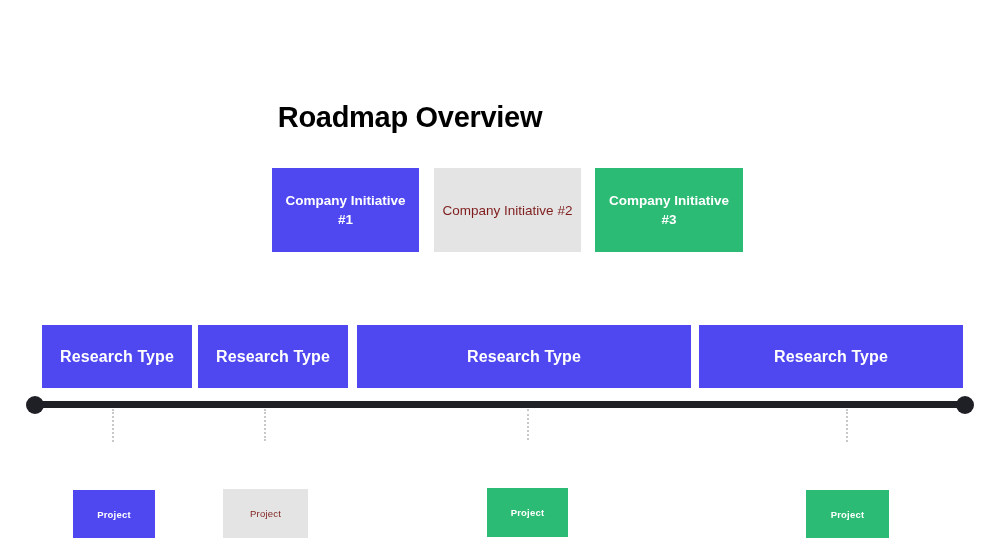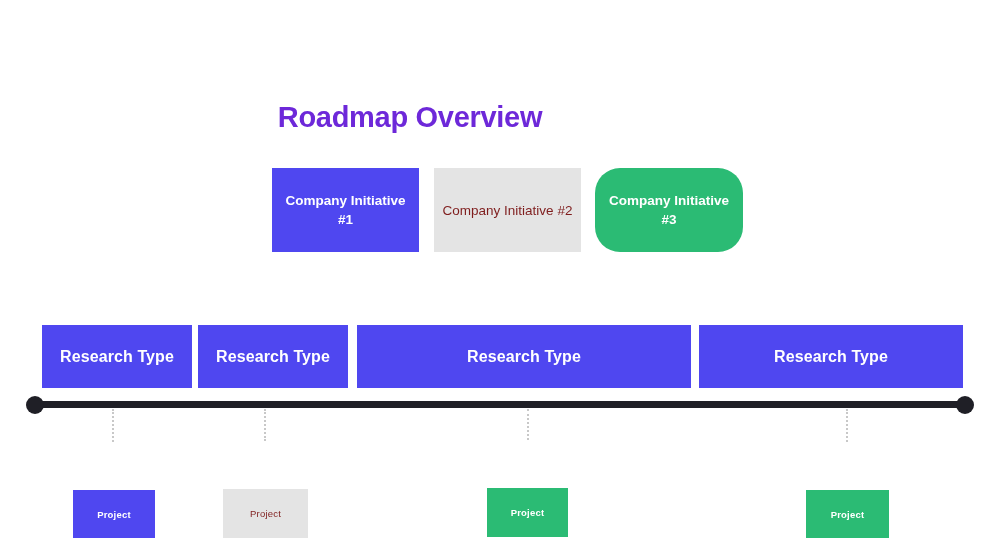--- a/index.html
+++ b/index.html
@@ -26,21 +26,21 @@
   
   .page-title {
     position: absolute;
     left: 0;
     top: 98px;
     width: 820px;
     text-align: center;
     font-size: 29px;
     font-weight: bold;
     letter-spacing: -0.3px;
-    color: #6d28d9;
+    color: #000000;
     line-height: 38px;
   }
 
   
   .initiative-row {
     position: absolute;
     left: 0;
     top: 168px;
     width: 800px;
     height: 84px;
@@ -54,21 +54,21 @@
     justify-content: center;
     text-align: center;
     font-size: 13.5px;
     font-weight: bold;
     line-height: 19px;
     padding: 0 6px;
     box-sizing: border-box;
   }
   .initiative-card.i1 { left: 272px; width: 147px; }
   .initiative-card.i2 { left: 434px; width: 147px; }
-  .initiative-card.i3 { left: 595px; width: 148px; border-radius: 25px; }
+  .initiative-card.i3 { left: 595px; width: 148px; }
 
   .fill-blue  { background: #4f47f0; color: #ffffff; }
   .fill-gray  { background: #e4e4e4; color: #7f1d1d; font-weight: normal !important; }
   .fill-green { background: #2bbb74; color: #ffffff; }
 
   
   .research-row {
     position: absolute;
     left: 0;
     top: 325px;

